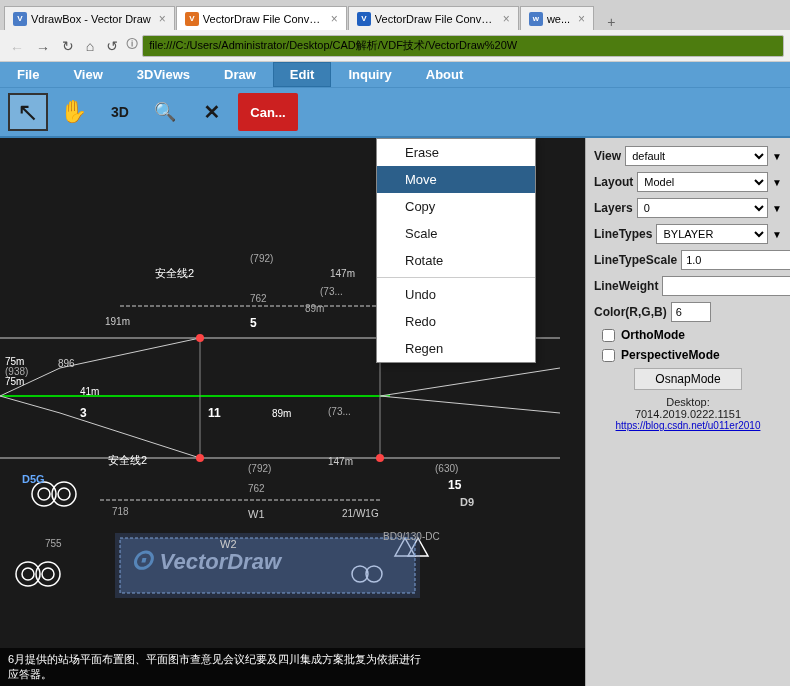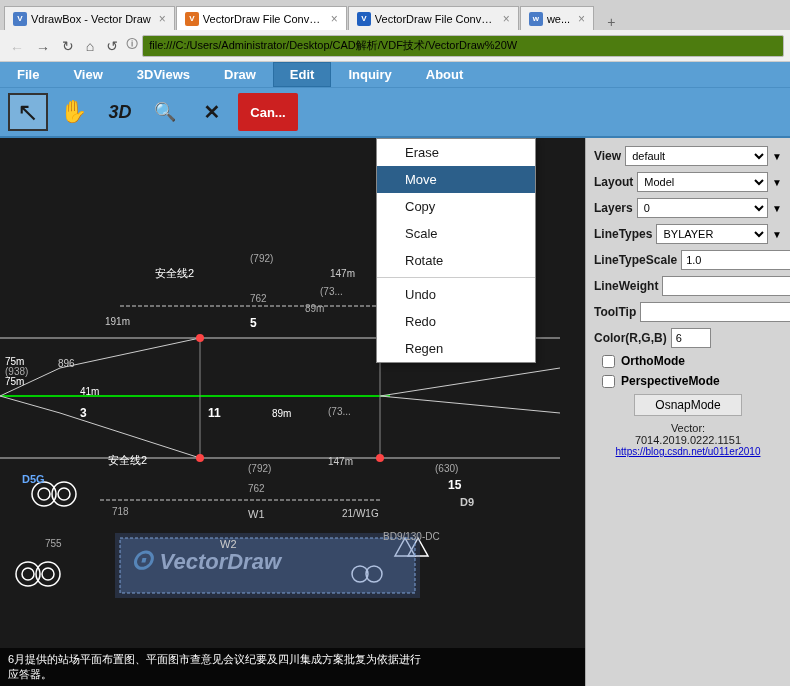--- a/index.html
+++ b/index.html
@@ -124,21 +124,21 @@
     <span>Inquiry</span>
   </div>
   <div class="menu-item">
     <span>About</span>
   </div>
 </div>
 
 <div class="toolbar">
   <div class="tool-btn selected" style="font-size:26px;">↖</div>
   <div class="tool-btn" style="font-size:22px;">✋</div>
-  <div class="tool-btn" style="font-size:18px; font-weight:bold; font-style:italic; color:#1a1a1a;">3D</div>
+  <div class="tool-btn" style="font-size:14px; font-weight:bold; color:#1a1a1a;">3D</div>
   <div class="tool-btn" style="font-size:18px;">🔍</div>
   <div class="tool-btn" style="font-size:20px; font-weight:bold;">✕</div>
   <div class="canon-btn">
     <span>Can...</span>
   </div>
 </div>
 
 <div class="main-area">
 
   <div class="cad-canvas">
@@ -294,42 +294,38 @@
     <div class="panel-row">
       <span class="panel-label">LineTypeScale</span>
       <input class="panel-input" type="text" value="1.0" style="">
     </div>
 
     <div class="panel-row">
       <span class="panel-label">LineWeight</span>
       <input class="panel-input" type="text" value="" style="">
     </div>
 
-    <div class="panel-row">
-      <span class="panel-label">ToolTip</span>
-      <input class="panel-input" type="text" value="" style="">
-    </div>
 
     <div class="panel-row">
       <span class="panel-label">Color(R,G,B)</span>
       <input class="panel-input" type="text" style="max-width: 40px;" value="6">
     </div>
 
     <div class="panel-checkbox-row">
       <input type="checkbox" class="panel-checkbox" style="">
       <span class="panel-checkbox-label">OrthoMode</span>
     </div>
 
     <div class="panel-checkbox-row">
       <input type="checkbox" class="panel-checkbox" style="">
       <span class="panel-checkbox-label">PerspectiveMode</span>
     </div>
 
     <button class="panel-btn">OsnapMode</button>
 
     <div class="version-section">
-      <div>Vector:</div>
+      <div>Desktop:</div>
       <div>7014.2019.0222.1151</div>
       <div class="version-link">https://blog.csdn.net/u011er2010</div>
     </div>
 
   </div>
 </div>
 
 </body></html>

